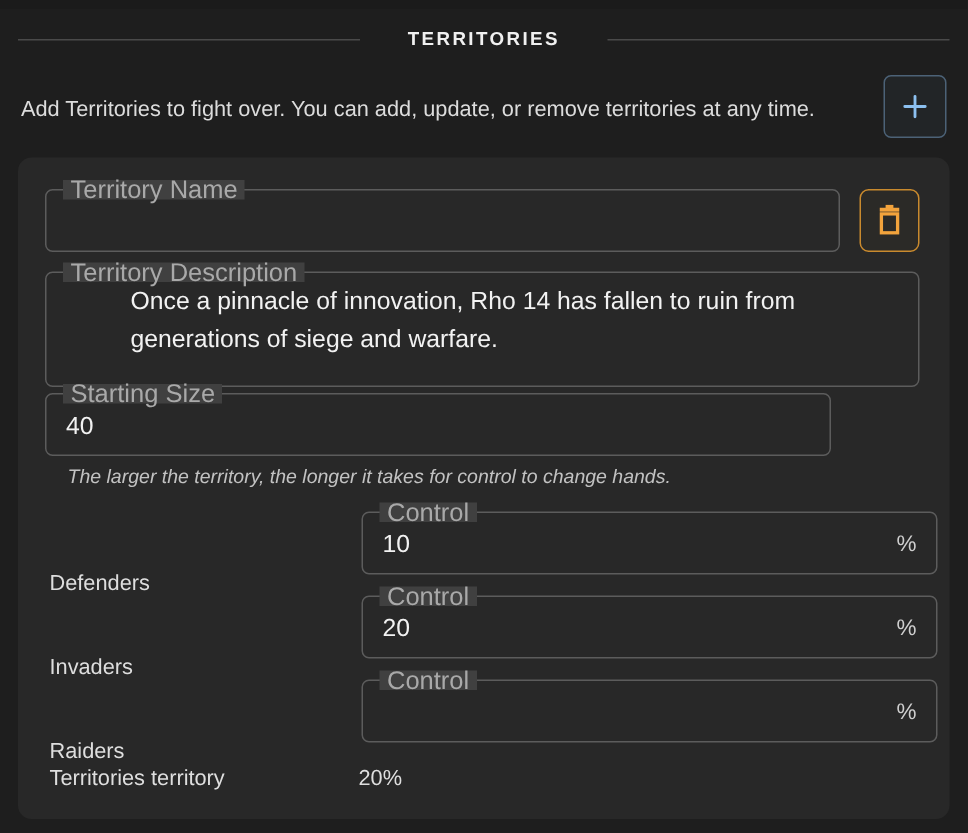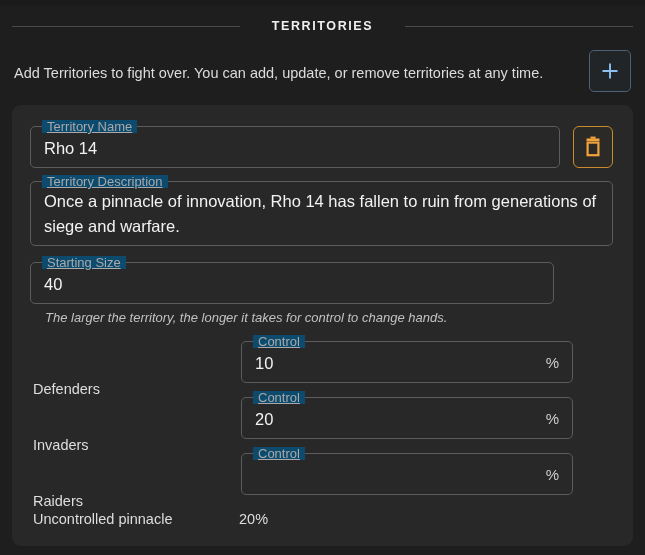--- a/index.html
+++ b/index.html
@@ -108,26 +108,25 @@
     position: absolute;
     border: 1px solid #5c5c5c;
     border-radius: 5px;
     background: transparent;
   }
   .field > .legend {
     position: absolute;
     top: -7px;
     left: 11px;
     padding: 0 5px;
-    background: #0c4a6e;
-    font-size: 13px;
+    background: #404040;
+    font-size: 17px;
     color: #a9a9a9;
     line-height: 13px;
     white-space: nowrap;
-    text-decoration: underline;
   }
   .field > .value {
     position: absolute;
     left: 13px;
     top: 9px;
     right: 13px;
     font-size: 16.5px;
     color: #f2f2f2;
     line-height: 24px;
   }
@@ -136,22 +135,22 @@
     position: absolute;
     right: 13px;
     top: 9px;
     font-size: 15px;
     color: #cfcfcf;
     line-height: 24px;
   }
 
   
   #f-name        { left: 18px; top: 21px;  width: 530px; height: 42px; }
-  #f-desc        { left: 18px; top: 76px;  width: 583px; height: 65px; }
-  #f-desc .value { line-height: 25px; top: 7px; }
+  #f-desc        { left: 18px; top: 76px;  width: 583px; height: 77px; }
+  #f-desc .value { line-height: 25px; top: 7px; margin-left: 43px; }
   #f-size        { left: 18px; top: 157px; width: 524px; height: 42px; }
 
   .delete-btn {
     position: absolute;
     left: 561px;
     top: 21px;
     width: 40px;
     height: 42px;
     border: 1px solid #c98a2e;
     border-radius: 6px;
@@ -187,21 +186,21 @@
     position: absolute;
     left: 3px;
     top: 12px;
     font-size: 14.5px;
     color: #dedede;
     margin-top: 28px;
   }
   .ctrl-row .field {
     left: 211px;
     top: 0;
-    width: 332px;
+    width: 384px;
     height: 42px;
   }
 
   
   .uncontrolled {
     position: absolute;
     left: 21px;
     top: 406px;
     width: 560px;
     height: 20px;
@@ -241,21 +240,20 @@
           <path d="M10 3.2 L10 16.8 M3.2 10 L16.8 10" stroke="#8cc0f0" stroke-width="1.9" stroke-linecap="round"></path>
         </svg>
       </span>
     </div>
   </div>
 
   <div class="card">
 
     <div class="field" id="f-name">
       <span class="legend">Territory Name</span>
-      <span class="value">Rho 14</span>
     </div>
 
     <div class="delete-btn">
       <span>
         <svg width="20" height="22" viewBox="0 0 20 22">
           <rect x="3.5" y="2.5" width="13" height="2.6" fill="#f2a33c"></rect>
           <rect x="7.4" y="0.6" width="5.2" height="2.1" fill="#f2a33c"></rect>
           <rect x="4.6" y="6.6" width="10.8" height="12.6" fill="none" stroke="#f2a33c" stroke-width="2.2"></rect>
         </svg>
       </span>
@@ -292,18 +290,18 @@
 
     <div class="ctrl-row" id="row-raiders">
       <span class="ctrl-label">Raiders</span>
       <div class="field with-suffix">
         <span class="legend">Control</span>
         <span class="suffix">%</span>
       </div>
     </div>
 
     <div class="uncontrolled">
-      <span class="u-label">Uncontrolled pinnacle</span>
+      <span class="u-label">Territories territory</span>
       <span class="u-value">20%</span>
     </div>
 
   </div>
 </div>
 
 </body></html>

